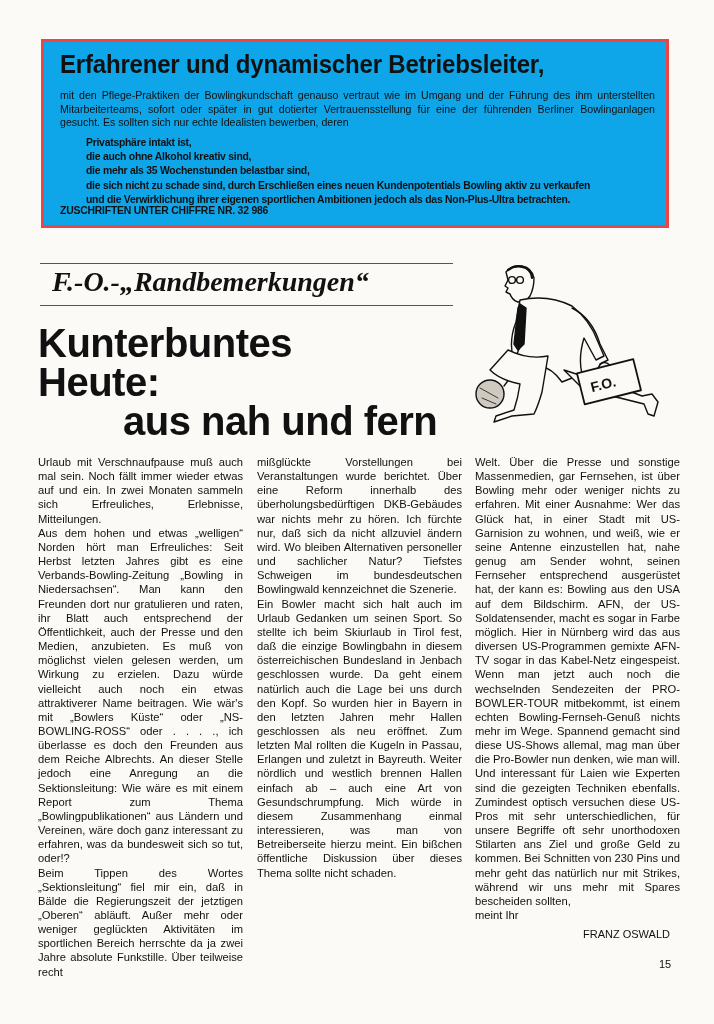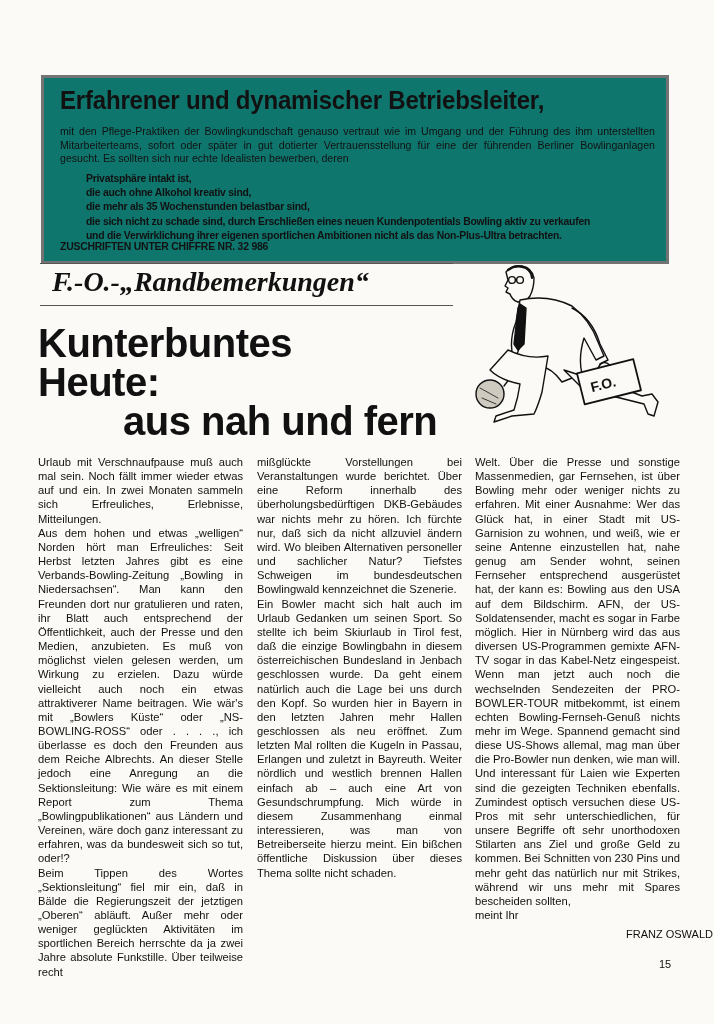--- a/index.html
+++ b/index.html
@@ -4,22 +4,22 @@
 <style>
   html, body { margin: 0; padding: 0; }
   body {
     width: 714px; height: 1024px; overflow: hidden;
     background: #fbfaf6;
     color: #111;
     position: relative;
     font-family: "Liberation Sans", "DejaVu Sans", sans-serif;
   }
   .ad-box {
-    position: absolute; left: 41px; top: 75px; width: 622px; height: 183px;
-    border: 3px solid #737373; background: #0f766e; box-sizing: content-box;
+    position: absolute; left: 41px; top: 39px; width: 622px; height: 183px;
+    border: 3px solid #ef4444; background: #0ea5e9; box-sizing: content-box;
   }
   .ad-title {
     position: absolute; left: 16px; top: 8px;
     font-family: "Liberation Sans", sans-serif; font-weight: bold;
     font-size: 25px; letter-spacing: -0.2px; transform: scaleX(0.96); transform-origin: left;
     white-space: nowrap;
   }
   .ad-intro {
     position: absolute; left: 16px; top: 47px; width: 595px;
     font-size: 10.6px; line-height: 13.6px; text-align: justify;
@@ -51,35 +51,35 @@
   .illustration { position: absolute; left: 468px; top: 258px; width: 210px; height: 180px; }
   .column {
     position: absolute; top: 455px; width: 205px;
     font-size: 11.2px; line-height: 14.15px; text-align: justify; hyphens: manual;
   }
   .column p { margin: 0; }
   .col1 { left: 38px; }
   .col2 { left: 257px; }
   .col3 { left: 475px; }
   .signoff { text-align: left; }
-  .author { position: absolute; left: 583px; top: 928px; font-size: 11px; margin-left: 43px; }
+  .author { position: absolute; left: 583px; top: 928px; font-size: 11px; }
   .page-number { position: absolute; left: 659px; top: 958px; font-size: 11px; }
 </style>
 </head>
 <body>
 
 <div class="ad-box">
   <div class="ad-title">Erfahrener und dynamischer Betriebsleiter,</div>
   <div class="ad-intro">mit den Pflege-Praktiken der Bowlingkundschaft genauso vertraut wie im Umgang und der Führung des ihm unterstellten Mitarbeiterteams, sofort oder später in gut dotierter Vertrauensstellung für eine der führenden Berliner Bowlinganlagen gesucht. Es sollten sich nur echte Idealisten bewerben, deren</div>
   <ul class="ad-list">
     <li>Privatsphäre intakt ist,</li>
     <li>die auch ohne Alkohol kreativ sind,</li>
     <li>die mehr als 35 Wochenstunden belastbar sind,</li>
     <li>die sich nicht zu schade sind, durch Erschließen eines neuen Kundenpotentials Bowling aktiv zu verkaufen</li>
-    <li>und die Verwirklichung ihrer eigenen sportlichen Ambitionen nicht als das Non-Plus-Ultra betrachten.</li>
+    <li>und die Verwirklichung ihrer eigenen sportlichen Ambitionen jedoch als das Non-Plus-Ultra betrachten.</li>
   </ul>
   <div class="ad-chiffre">ZUSCHRIFTEN UNTER CHIFFRE NR. 32 986</div>
 </div>
 
 <div class="rule" style="top:263px"></div>
 <div class="section-title">F.-O.-„Randbemerkungen“</div>
 <div class="rule" style="top:305px"></div>
 
 <div class="headline">
   <div>Kunterbuntes</div>

